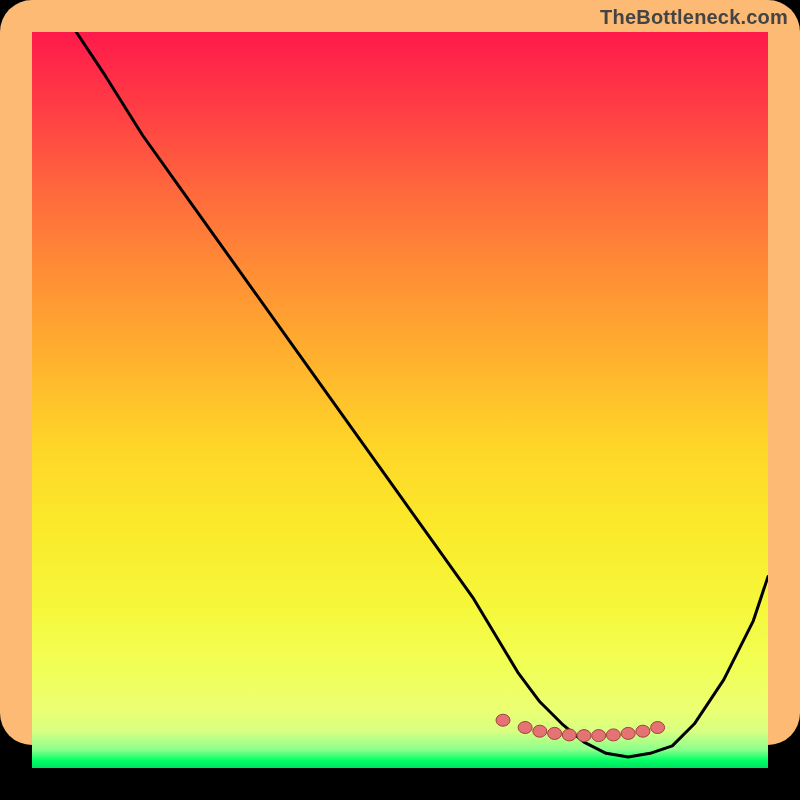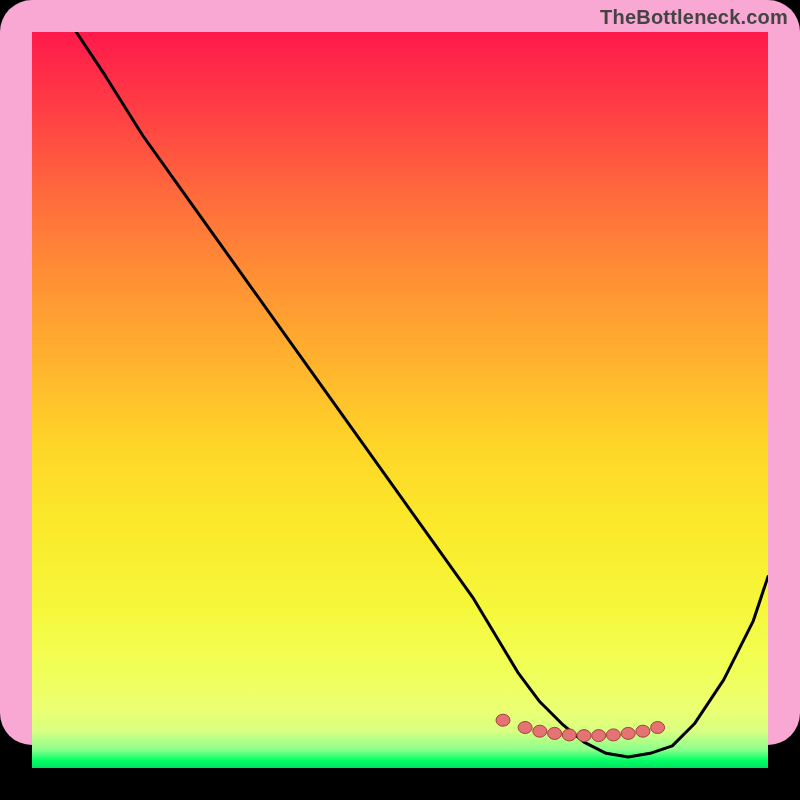--- a/index.html
+++ b/index.html
@@ -10,21 +10,21 @@
     background: #000;
     overflow: hidden;
     font-family: Arial, Helvetica, sans-serif;
   }
   .frame {
     position: absolute;
     left: 0;
     top: 0;
     width: 800px;
     height: 745px;
-    background: #f9a8d4;
+    background: #fdba74;
     border-radius: 32px;
   }
   .plot-area {
     position: absolute;
     left: 32px;
     top: 32px;
     width: 736px;
     height: 736px;
     overflow: hidden;
   }

